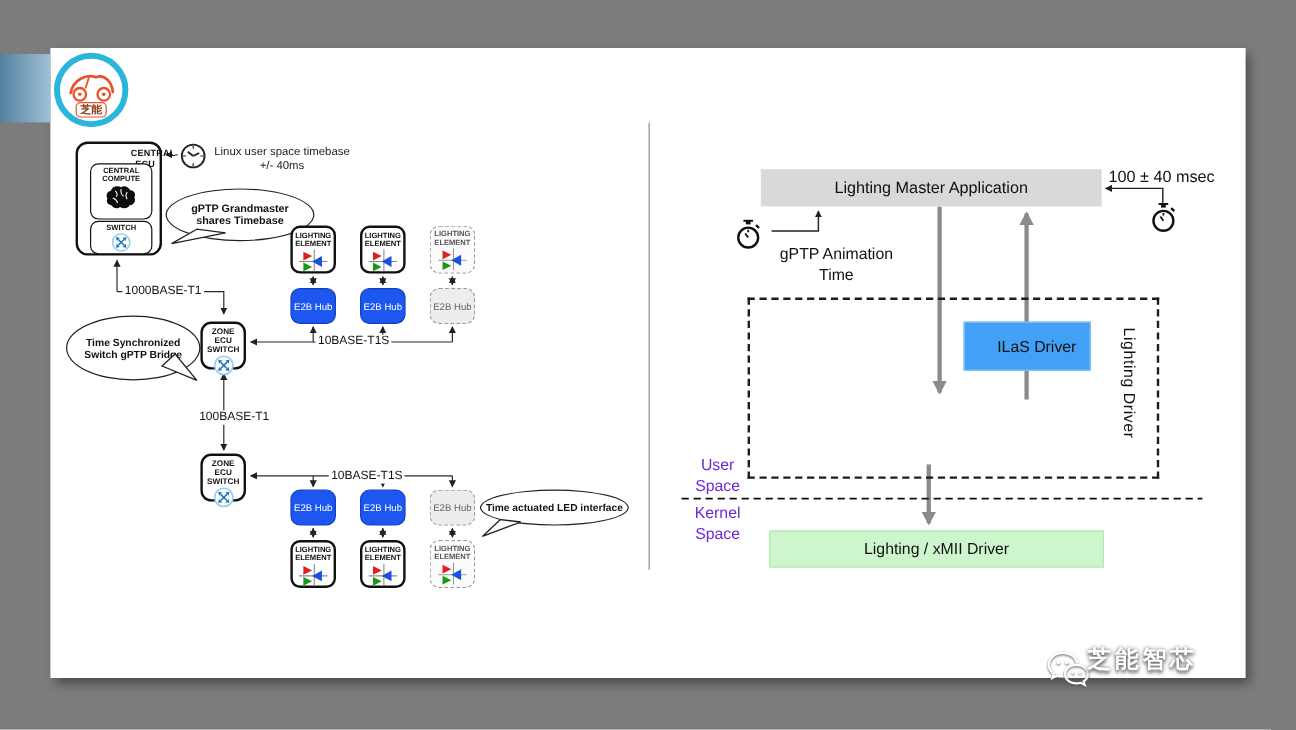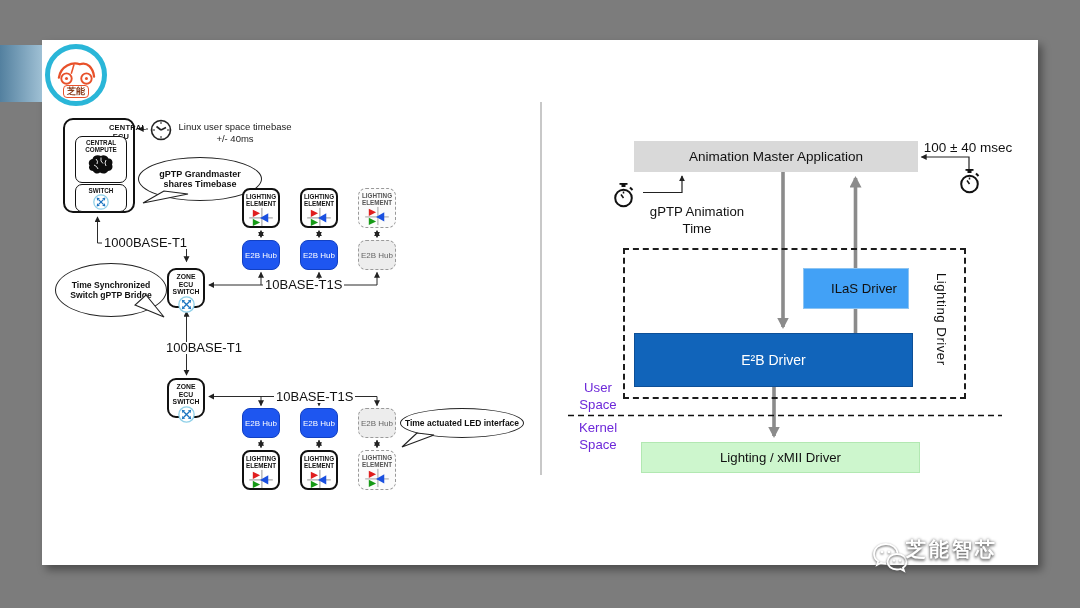--- a/index.html
+++ b/index.html
@@ -21,21 +21,21 @@
   .inner .t{font-size:6.3px;font-weight:bold;line-height:1.15;padding-top:2px;color:#111;}
   .zswitch{border:2px solid #111;border-radius:9px;background:#fff;z-index:2;text-align:center;}
   .zswitch .t{font-size:6.8px;font-weight:bold;line-height:1.12;padding-top:3px;color:#111;}
   .le{border:2px solid #111;border-radius:8px;background:#fff;z-index:2;text-align:center;}
   .le .t{font-size:6.3px;font-weight:bold;line-height:1.15;padding-top:3px;color:#111;}
   .le.dashed{border:1.6px dashed #999;background:#fbfbfb;}
   .le.dashed .t{color:#555;}
   .hub{background:#1e56f0;border:1px solid #1240c2;border-radius:8px;color:#fff;font-size:8px;
        display:flex;align-items:center;justify-content:center;z-index:2;}
   .hub.dashed{background:#ededed;border:1.5px dashed #9a9a9a;color:#666;}
-  .lbl{font-size:13px;color:#111;background:#fff;padding:0 2px;white-space:nowrap;z-index:2;line-height:12px;}
+  .lbl{font-size:10px;color:#111;background:#fff;padding:0 2px;white-space:nowrap;z-index:2;line-height:12px;}
   .bubble{border:1.3px solid #222;border-radius:50%;background:#fff;z-index:2;
           display:flex;align-items:center;justify-content:center;text-align:center;
           font-weight:bold;color:#111;}
   .note{font-size:9.5px;color:#222;text-align:center;line-height:1.3;z-index:2;}
   
   .rbox{display:flex;align-items:center;justify-content:center;z-index:2;color:#111;}
   .lma{background:#d9d9d9;font-size:13.5px;}
   .ilas{background:#42a1f6;border:1px solid #8cc4f2;font-size:13.2px;}
   .e2bdrv{background:#1164ba;border:1px solid #0d4f97;color:#fff;font-size:14px;}
   .greenbox{background:#cdf6cd;border:1px solid #b2e8b2;font-size:13.2px;}
@@ -240,21 +240,21 @@
   <div class="abs le dashed" style="left:316px;top:410px;width:38px;height:40px;">
     <div class="t">LIGHTING ELEMENT</div>
     <svg width="26" height="20" viewBox="0 0 28 22">
       <path d="M1,12 H27 M15,1 V21" stroke="#9a9a9a" stroke-width="1"></path>
       <polygon points="5,3 5,11 13,7" fill="#e01e1e"></polygon>
         <polygon points="5,13 5,21 13,17" fill="#169a16"></polygon>
         <polygon points="22,7 22,17 13,12" fill="#1a50e0"></polygon>
     </svg>
   </div>
 
-  <div class="abs rbox lma" style="left:592px;top:101px;width:284px;height:31px;">Animation Master Application</div>
+  <div class="abs rbox lma" style="left:592px;top:101px;width:284px;height:31px;">Lighting Master Application</div>
   <div class="abs timing" style="left:878px;top:100px;width:96px;">100 ± 40 msec</div>
 
   <svg class="abs" style="left:917px;top:129px;z-index:2;" width="22" height="26" viewBox="0 0 22 26">
     <rect x="8.5" y="0.5" width="4" height="3.5" fill="#111"></rect>
       <rect x="6.5" y="0" width="8" height="1.8" fill="#111"></rect>
     <path d="M17,4.5 L19.5,7" stroke="#111" stroke-width="2"></path>
     <circle cx="10.5" cy="15" r="8.3" fill="#fff" stroke="#111" stroke-width="2"></circle>
     <path d="M10.5,8.5 V10.5 M10.5,15 L8,11.5" stroke="#111" stroke-width="1.5"></path>
   </svg>
   <svg class="abs" style="left:571px;top:143px;z-index:2;" width="22" height="26" viewBox="0 0 22 26">
@@ -262,21 +262,20 @@
       <rect x="6.5" y="0" width="8" height="1.8" fill="#111"></rect>
     <path d="M17,4.5 L19.5,7" stroke="#111" stroke-width="2"></path>
     <circle cx="10.5" cy="15" r="8.3" fill="#fff" stroke="#111" stroke-width="2"></circle>
     <path d="M10.5,8.5 V10.5 M10.5,15 L8,11.5" stroke="#111" stroke-width="1.5"></path>
   </svg>
 
   <div class="abs rnote" style="left:597px;top:164px;width:116px;">gPTP Animation Time</div>
 
   <div class="abs dashed-frame" style="left:581px;top:208px;width:343px;height:151px;"></div>
   <div class="abs rbox ilas" style="left:761px;top:228px;width:106px;height:41px;padding-left:16px;">ILaS Driver</div>
-  <div class="abs rbox e2bdrv" style="left:592px;top:293px;width:279px;height:54px;">E²B Driver</div>
   <div class="abs vtext" style="left:892px;top:233px;">Lighting Driver</div>
 
   <div class="abs sp" style="left:531px;top:339px;width:50px;">User Space</div>
   <div class="abs sp" style="left:527px;top:379px;width:58px;">Kernel Space</div>
 
   <div class="abs rbox greenbox" style="left:599px;top:402px;width:279px;height:31px;">Lighting / xMII Driver</div>
 
   <svg class="tails" width="996" height="525" viewBox="0 0 996 525">
     <polygon points="122,151 101,163 146,154" fill="#fff" stroke="#222" stroke-width="1.1"></polygon>
     <polygon points="93,265 122,277 104,255" fill="#fff" stroke="#222" stroke-width="1.1"></polygon>

